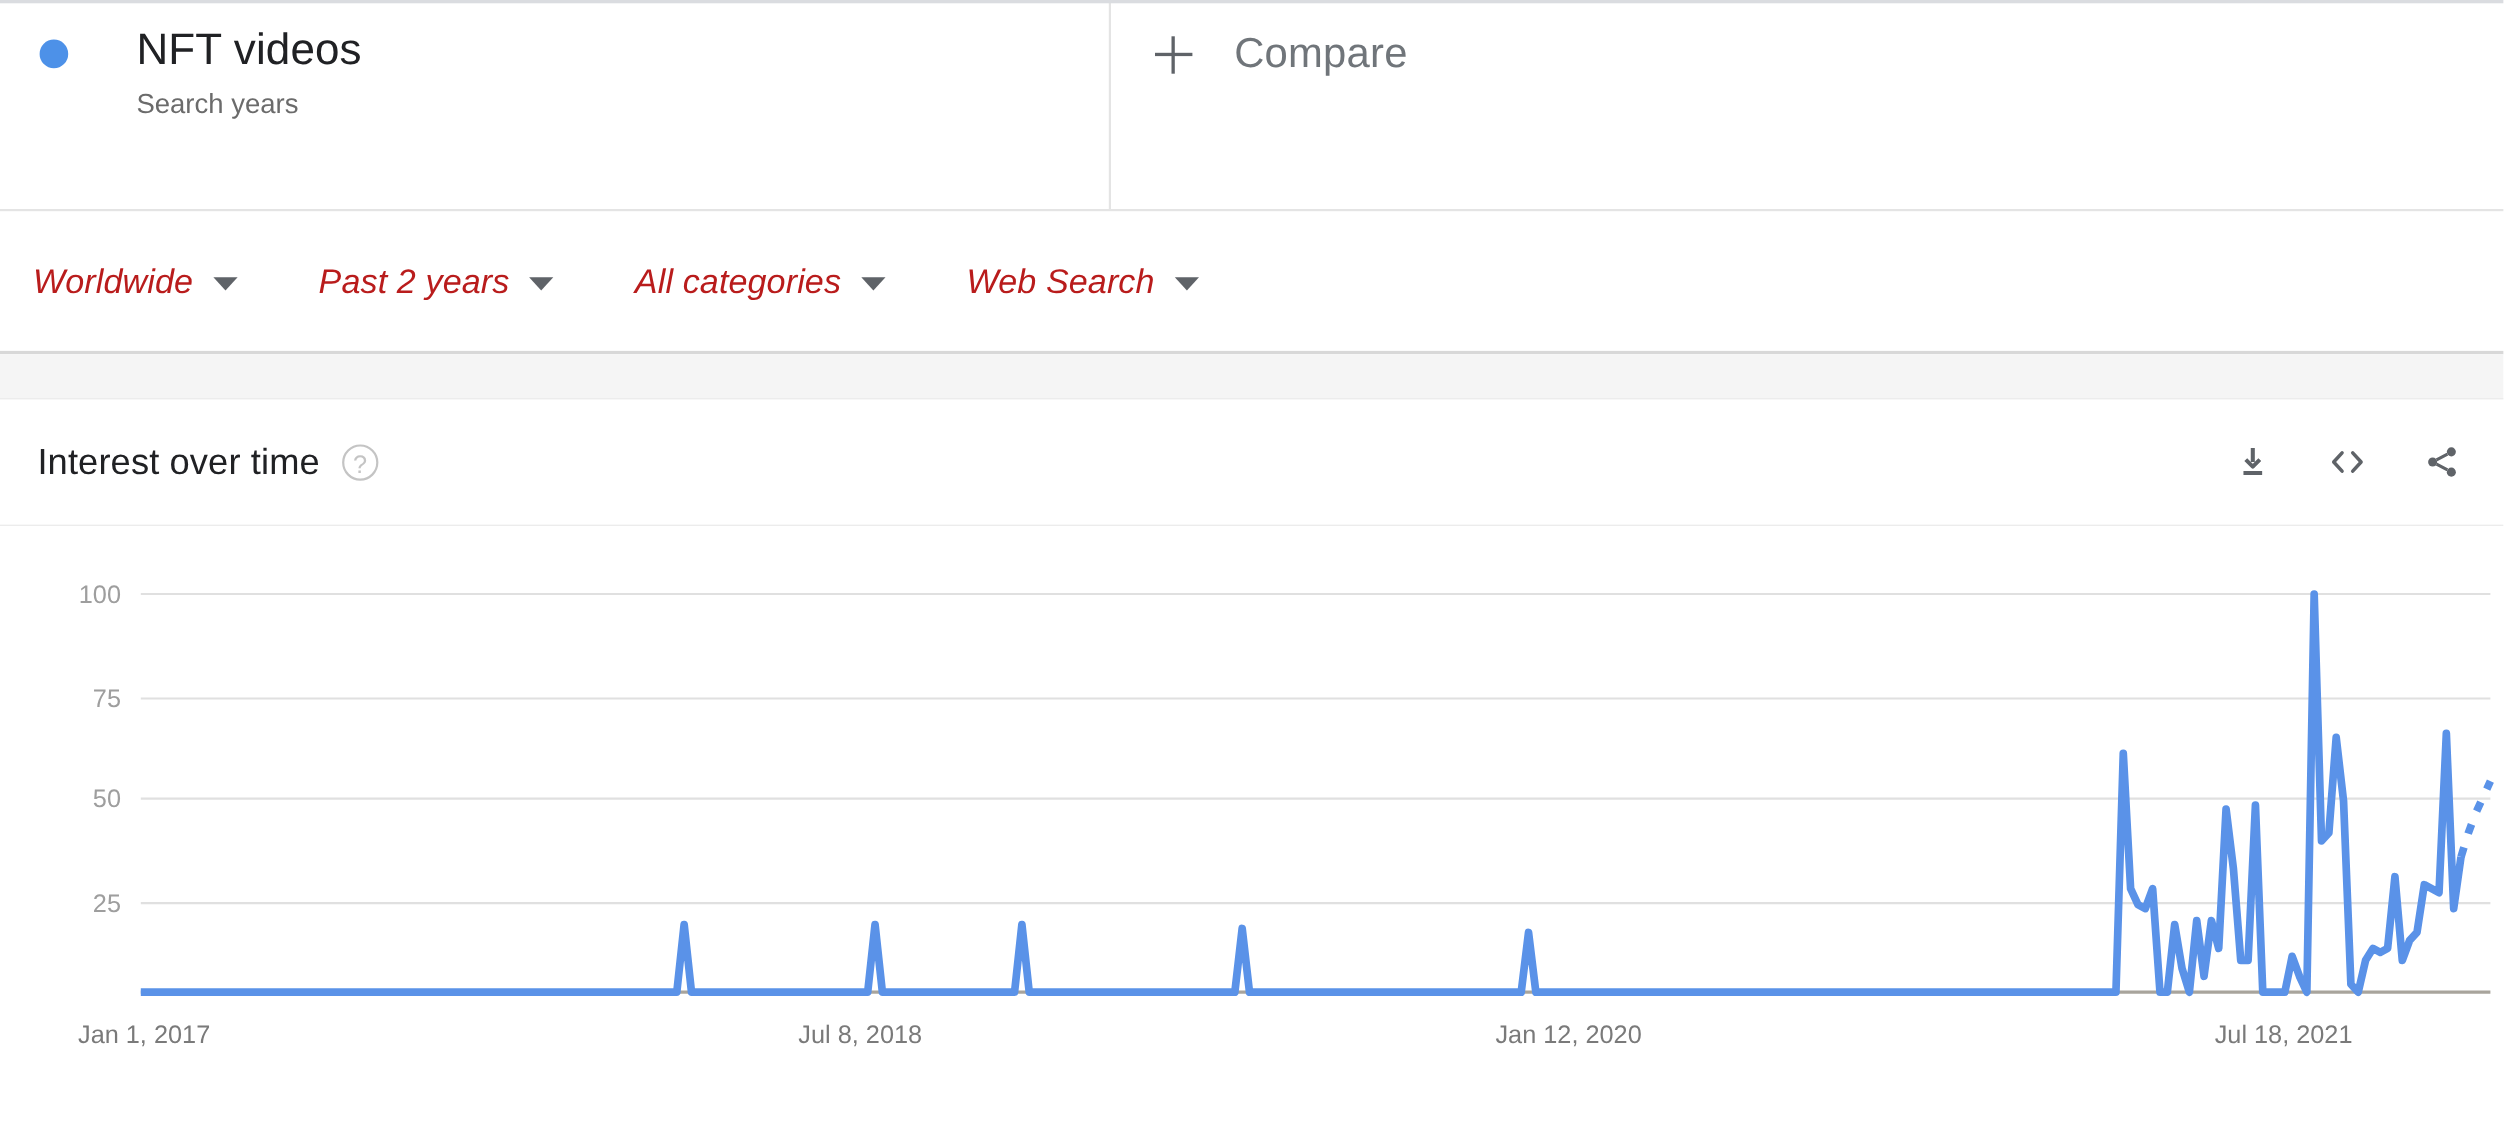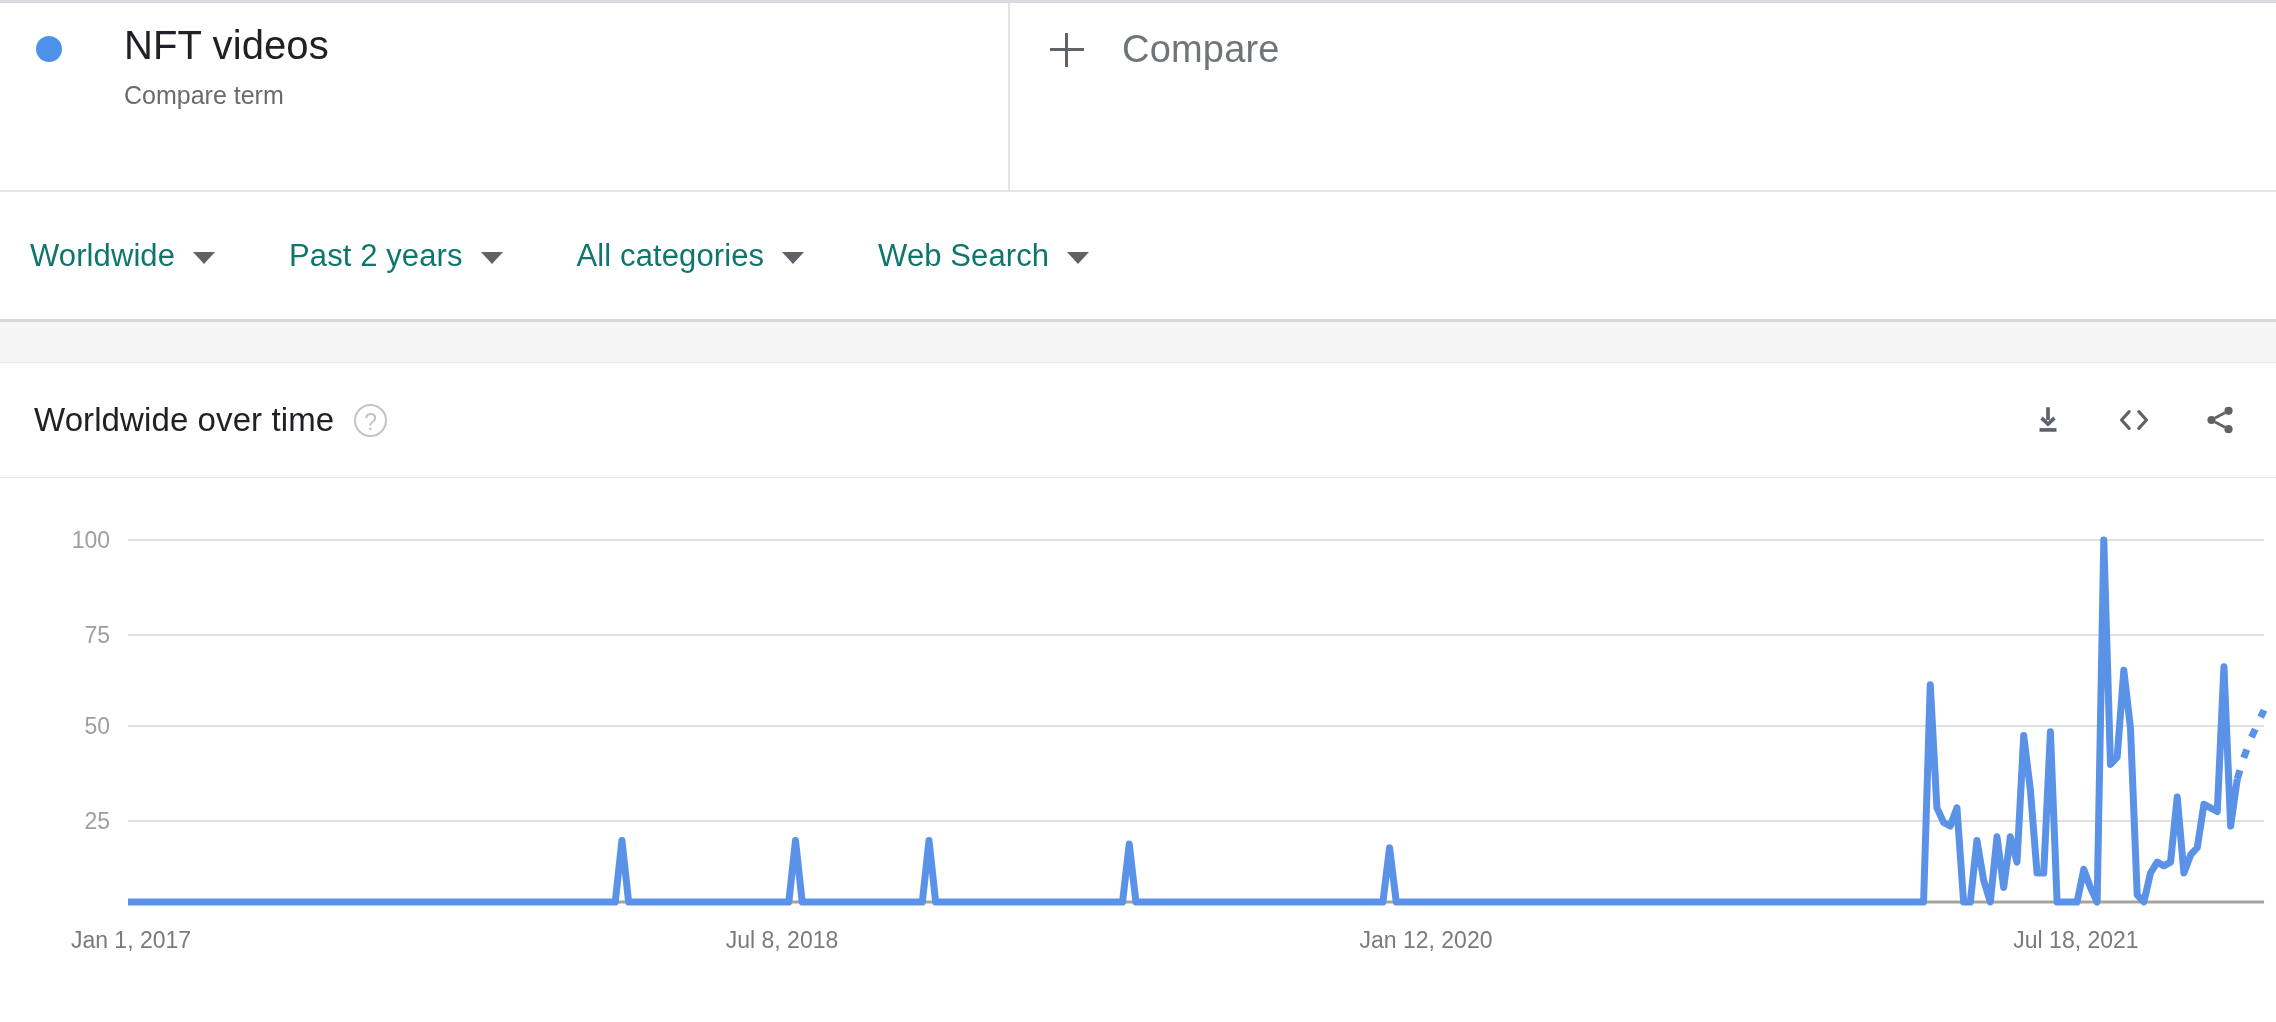--- a/index.html
+++ b/index.html
@@ -109,22 +109,23 @@
     box-sizing: border-box;
   }
   .filter-item {
     display: flex;
     align-items: center;
     margin-right: 74px;
     cursor: pointer;
   }
   .filter-label {
     font-size: 31px;
-    color: #0f766e;
+    color: #b91c1c;
     letter-spacing: .1px;
+    font-style: italic;
   }
   .caret {
     width: 0; height: 0;
     border-left: 11px solid transparent;
     border-right: 11px solid transparent;
     border-top: 12px solid #5f6368;
     margin-left: 18px;
     margin-top: 4px;
   }
 
@@ -217,21 +218,21 @@
   }
 </style>
 </head>
 <body>
 
 <div class="term-bar">
   <div class="term-cell">
     <div class="term-dot"></div>
     <div class="term-text">
       <div class="term-title">NFT videos</div>
-      <div class="term-sub">Compare term</div>
+      <div class="term-sub">Search years</div>
     </div>
   </div>
   <div class="compare-cell">
     <div class="compare-btn">
       <span class="plus-icon"></span>
       <span class="compare-label">Compare</span>
     </div>
   </div>
 </div>
 
@@ -250,21 +251,21 @@
   </div>
   <div class="filter-item">
     <span class="filter-label">Web Search</span>
     <span class="caret"></span>
   </div>
 </div>
 
 <div class="gray-band"></div>
 
 <div class="section-header">
-  <span class="section-title">Worldwide over time</span>
+  <span class="section-title">Interest over time</span>
   <span class="help-icon">?</span>
   <span class="header-spacer"></span>
 
   <span class="hdr-icon">
     <svg width="34" height="34" viewBox="0 0 24 24" aria-hidden="true">
       <path d="M12 3v9" stroke="#5f6368" stroke-width="2.6" fill="none"></path>
       <path d="M7.5 10.5L12 15l4.5-4.5" stroke="#5f6368" stroke-width="2.6" fill="none" stroke-linejoin="round"></path>
       <path d="M6 19h12" stroke="#5f6368" stroke-width="2.6" fill="none"></path>
     </svg>
   </span>

